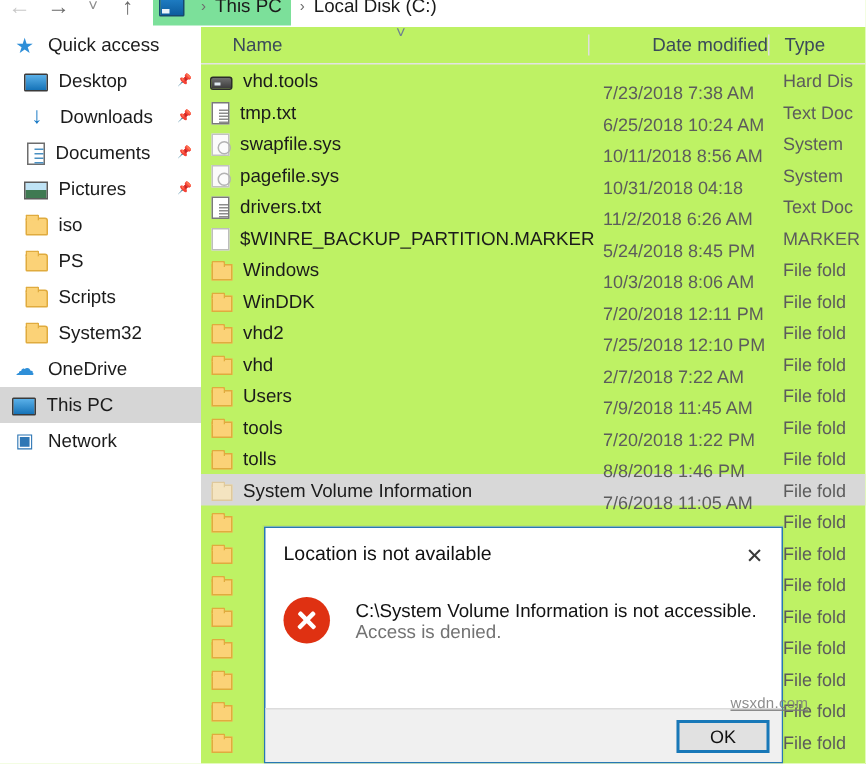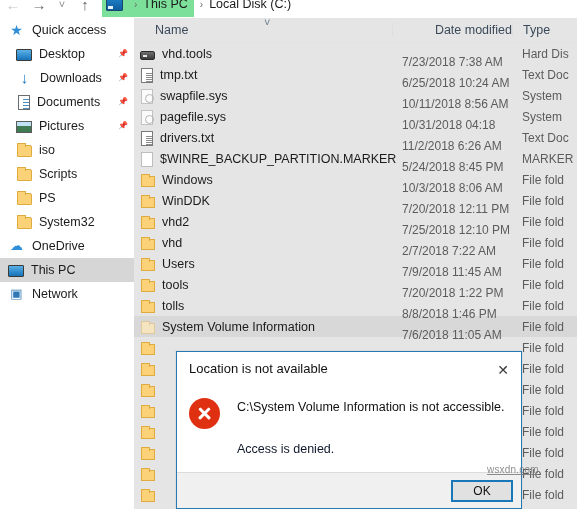--- a/index.html
+++ b/index.html
@@ -111,21 +111,21 @@
     width: 16px; height: 12px; margin-top: 2px;
     background: linear-gradient(#5ab0e8, #1573b8);
     border: 1px solid #3a3a3a; border-radius: 1px;
   }
   .ic-network { color: #2f77b5; font-size: 13px; line-height: 16px; text-align: center; }
 
   
   .pane {
     position: absolute; left: 134px; top: 18px;
     width: 443px; height: 491px;
-    background: #e5e5e5; overflow: hidden;
+    background: #bef264; overflow: hidden;
   }
   .colhdr {
     position: relative; height: 25px; display: flex; align-items: center;
     color: #3b4a5a; font-size: 12.5px;
     border-bottom: 1px solid #e3e3e3;
   }
   .col-name { width: 258px; padding-left: 21px; position: relative; }
   .col-date { width: 120px; padding-left: 10px; border-left: 1px solid #dedede; text-align: right; }
   .col-type { width: 64px; padding-left: 10px; border-left: 1px solid #dedede; }
   .sortchev {
@@ -213,21 +213,21 @@
     background: #df3112; flex: none; position: relative; margin-top: 4px;
   }
   .err-circle::before, .err-circle::after {
     content: ""; position: absolute; left: 8px; top: 14px;
     width: 15px; height: 3.4px; background: #ffffff; border-radius: 1px;
   }
   .err-circle::before { transform: rotate(45deg); }
   .err-circle::after { transform: rotate(-45deg); }
   .err-texts { margin-left: 17px; padding-top: 6px; }
   .err-line1 { font-size: 12.5px; color: #111111; }
-  .err-line2 { font-size: 12.5px; color: #0f172a; margin-top: 28px; }
+  .err-line2 { font-size: 12.5px; color: #737373; margin-top: 0; }
   .dlg-footer {
     position: absolute; left: 0; bottom: 0;
     width: 100%; height: 36px;
     background: #f0f0f0; border-top: 1px solid #dcdcdc;
     display: flex; align-items: center; justify-content: flex-end;
     padding-right: 8px;
   }
   .ok-btn {
     width: 62px; height: 22px;
     background: #e1e1e1;
@@ -290,25 +290,25 @@
           <span class="ic ic-pic"></span>
           <span class="side-label">Pictures</span>
           <span class="pin" style="font-size: 8px;">📌</span>
         </div>
         <div class="side-item child">
           <span class="ic ic-folder"></span>
           <span class="side-label">iso</span>
         </div>
         <div class="side-item child">
           <span class="ic ic-folder"></span>
+          <span class="side-label">PS</span>
+        </div>
+        <div class="side-item child">
+          <span class="ic ic-folder"></span>
           <span class="side-label">Scripts</span>
-        </div>
-        <div class="side-item child">
-          <span class="ic ic-folder"></span>
-          <span class="side-label">PS</span>
         </div>
         <div class="side-item child">
           <span class="ic ic-folder"></span>
           <span class="side-label">System32</span>
         </div>
         <div class="side-item root">
           <span class="ic ic-onedrive">☁</span>
           <span class="side-label">OneDrive</span>
         </div>
         <div class="side-item root selected">

